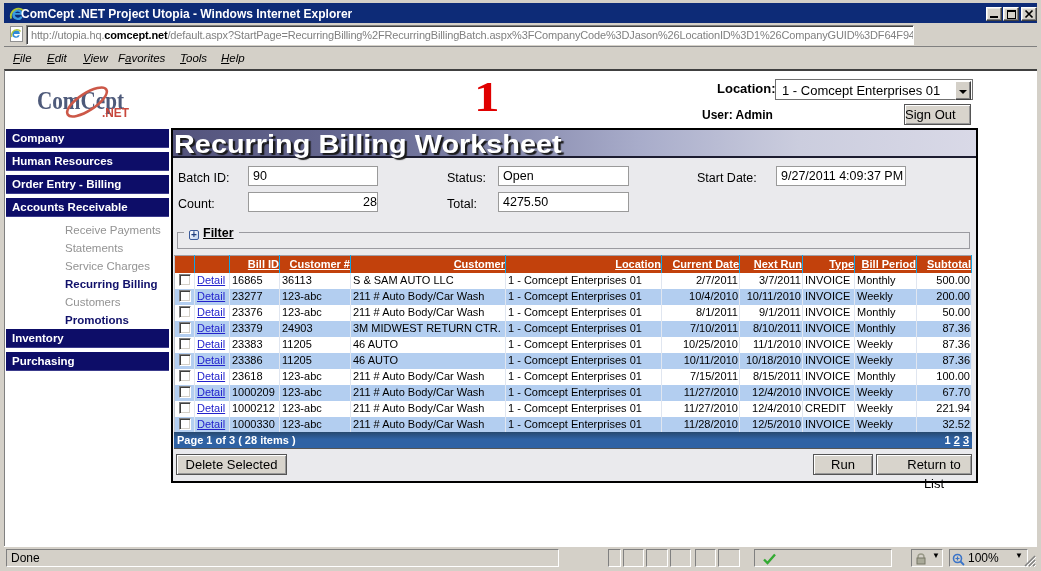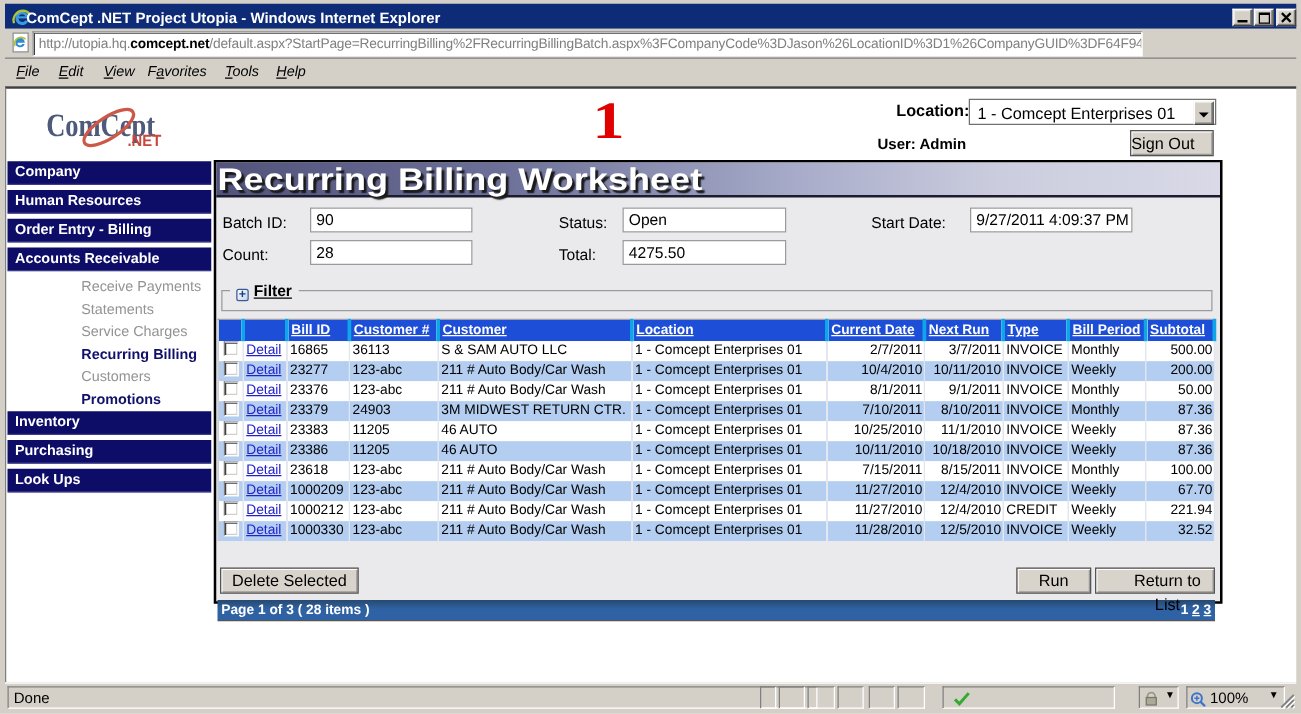--- a/index.html
+++ b/index.html
@@ -46,28 +46,28 @@
 .flab { position:absolute; font-size:12.5px; color:#000; }
 .fin { position:absolute; background:#fff; border:1px solid #9a9a9a; font-size:12.5px; padding:2px 0 0 4px; height:20px; }
 
 
 #filterbox { position:absolute; left:4px; top:102px; width:793px; height:17px; border:1px solid #9a9aa0; background:transparent; }
 #filterbox .leg { position:absolute; left:6px; top:-7px; background:#eaeaed; padding:0 5px; font-weight:bold; font-size:12.5px; text-decoration:underline; }
 #plus { display:inline-block; width:10px; height:10px; border:1px solid #3a5a9a; border-radius:2px; background:linear-gradient(135deg,#fdfdff,#c2d4ee); color:#1c3c7c; font-size:10px; line-height:8px; text-align:center; vertical-align:-1px; margin-right:4px; font-weight:bold; }
 
 
 #grid { position:absolute; left:1px; top:125px; width:798px; border-collapse:collapse; font-size:11px; table-layout:fixed; border-top:1px solid #a0a0a8; border-left:1px solid #c0c4cc; }
-#grid th { background:#1d4ed8; color:#fff; font-weight:bold; text-decoration:underline; text-align:left; height:17px; padding:0 0 0 2px; border-right:3px solid #0ea5e9; font-size:11px; white-space:nowrap; overflow:hidden; }
+#grid th { background:#c2410c; color:#fff; font-weight:bold; text-decoration:underline; text-align:right; height:17px; padding:0 0 0 2px; border-right:1px solid #0ea5e9; font-size:11px; white-space:nowrap; overflow:hidden; }
 #grid td { height:16px; padding:0 1px 0 2px; border-right:1px solid #e0e6f0; white-space:nowrap; overflow:hidden; line-height:15px; }
 #grid tr.alt td { background:#b3cef0; }
 #grid tr.w td { background:#fff; }
 a.det { color:#2222cc; text-decoration:underline; }
 .cb { display:inline-block; margin-left:2px; width:12px; height:12px; background:#fff; border:1px solid; border-color:#808080 #fff #fff #808080; box-shadow:inset 1px 1px 0 #404040, inset -1px -1px 0 #d4d0c8; vertical-align:-2px; }
 .r { text-align:right; }
-#gfoot { position:absolute; left:1px; top:302px; width:798px; height:17px; background:linear-gradient(#27496f,#2f62a4 45%,#2f62a4); border-bottom:1px solid #555; color:#fff; font-weight:bold; font-size:11px; line-height:17px; padding:0 3px;margin-top:48px; }
+#gfoot { position:absolute; left:1px; top:302px; width:798px; height:17px; background:linear-gradient(#27496f,#2f62a4 45%,#2f62a4); border-bottom:1px solid #555; color:#fff; font-weight:bold; font-size:11px; line-height:17px; padding:0 3px; }
 #gfoot .pgs { float:right; font-weight:bold; }
 #gfoot .pgs a { color:#fff; }
 
 .btn { position:absolute; background:#d8d4cc; border:1px solid #555; box-shadow:inset 1px 1px 0 #fff, inset -1px -1px 0 #999; text-align:center; font-size:13px; line-height:19px; height:21px; }
 
 
 #statusbar { left:4px; top:546px; width:1033px; height:22px; background:#d4d0c8; border-top:1px solid #fff; font-size:12px; }
 .seg { position:absolute; top:2px; height:18px; border:1px solid; border-color:#808080 #fff #fff #808080; }
 </style>
 </head>
@@ -128,31 +128,30 @@
     <div class="navitem">Order Entry - Billing</div>
     <div class="navitem">Accounts Receivable</div>
     <div class="subitem" style="margin-top:1px;">Receive Payments</div>
     <div class="subitem">Statements</div>
     <div class="subitem">Service Charges</div>
     <div class="subitem on">Recurring Billing</div>
     <div class="subitem">Customers</div>
     <div class="subitem on">Promotions</div>
     <div class="navitem">Inventory</div>
     <div class="navitem">Purchasing</div>
-    <div class="navitem">Look Ups</div>
   </div>
 
   <div class="abs" id="panel">
     <div id="phead">
         <span class="t">Recurring Billing Worksheet</span>
       </div>
     <div class="flab" style="left:5px;top:41px;">Batch ID:</div>
     <div class="fin" style="left:75px;top:36px;width:130px;">90</div>
     <div class="flab" style="left:5px;top:67px;">Count:</div>
-    <div class="fin" style="left:75px;top:62px;width:130px;">28</div>
+    <div class="fin" style="left:75px;top:62px;width:130px;text-align:right;">28</div>
     <div class="flab" style="left:274px;top:41px;">Status:</div>
     <div class="fin" style="left:325px;top:36px;width:131px;">Open</div>
     <div class="flab" style="left:274px;top:67px;">Total:</div>
     <div class="fin" style="left:325px;top:62px;width:131px;">4275.50</div>
     <div class="flab" style="left:524px;top:41px;">Start Date:</div>
     <div class="fin" style="left:603px;top:36px;width:130px;">9/27/2011 4:09:37 PM</div>
 
     <div id="filterbox">
         <span class="leg"><span id="plus">+</span>Filter</span>
       </div>
@@ -319,21 +318,21 @@
       </table>
     <div id="gfoot">Page 1 of 3 ( 28 items )<span class="pgs">1 <a style="text-decoration:underline">2</a> <a style="text-decoration:underline">3</a></span></div>
 
     <div class="btn" style="left:3px;top:324px;width:111px;">Delete Selected</div>
     <div class="btn" style="left:640px;top:324px;width:60px;">Run</div>
     <div class="btn" style="left:703px;top:324px;width:96px;padding-left:20px;">Return to List</div>
   </div>
 </div>
 
 <div class="abs" id="statusbar">
-  <div class="seg" style="left:2px;width:648px;text-align:center;">
+  <div class="seg" style="left:2px;width:553px;text-align:center;">
       <span style="position:absolute;left:4px;top:1px;">Done</span>
     </div>
   <div class="seg" style="left:604px;width:13px;"></div>
   <div class="seg" style="left:619px;width:21px;"></div>
   <div class="seg" style="left:642px;width:22px;"></div>
   <div class="seg" style="left:666px;width:21px;"></div>
   <div class="seg" style="left:691px;width:21px;"></div>
   <div class="seg" style="left:714px;width:22px;"></div>
   <div class="seg" style="left:750px;width:138px;">
       <svg style="position:absolute;left:7px;top:2px" width="15" height="14" viewBox="0 0 15 14">

